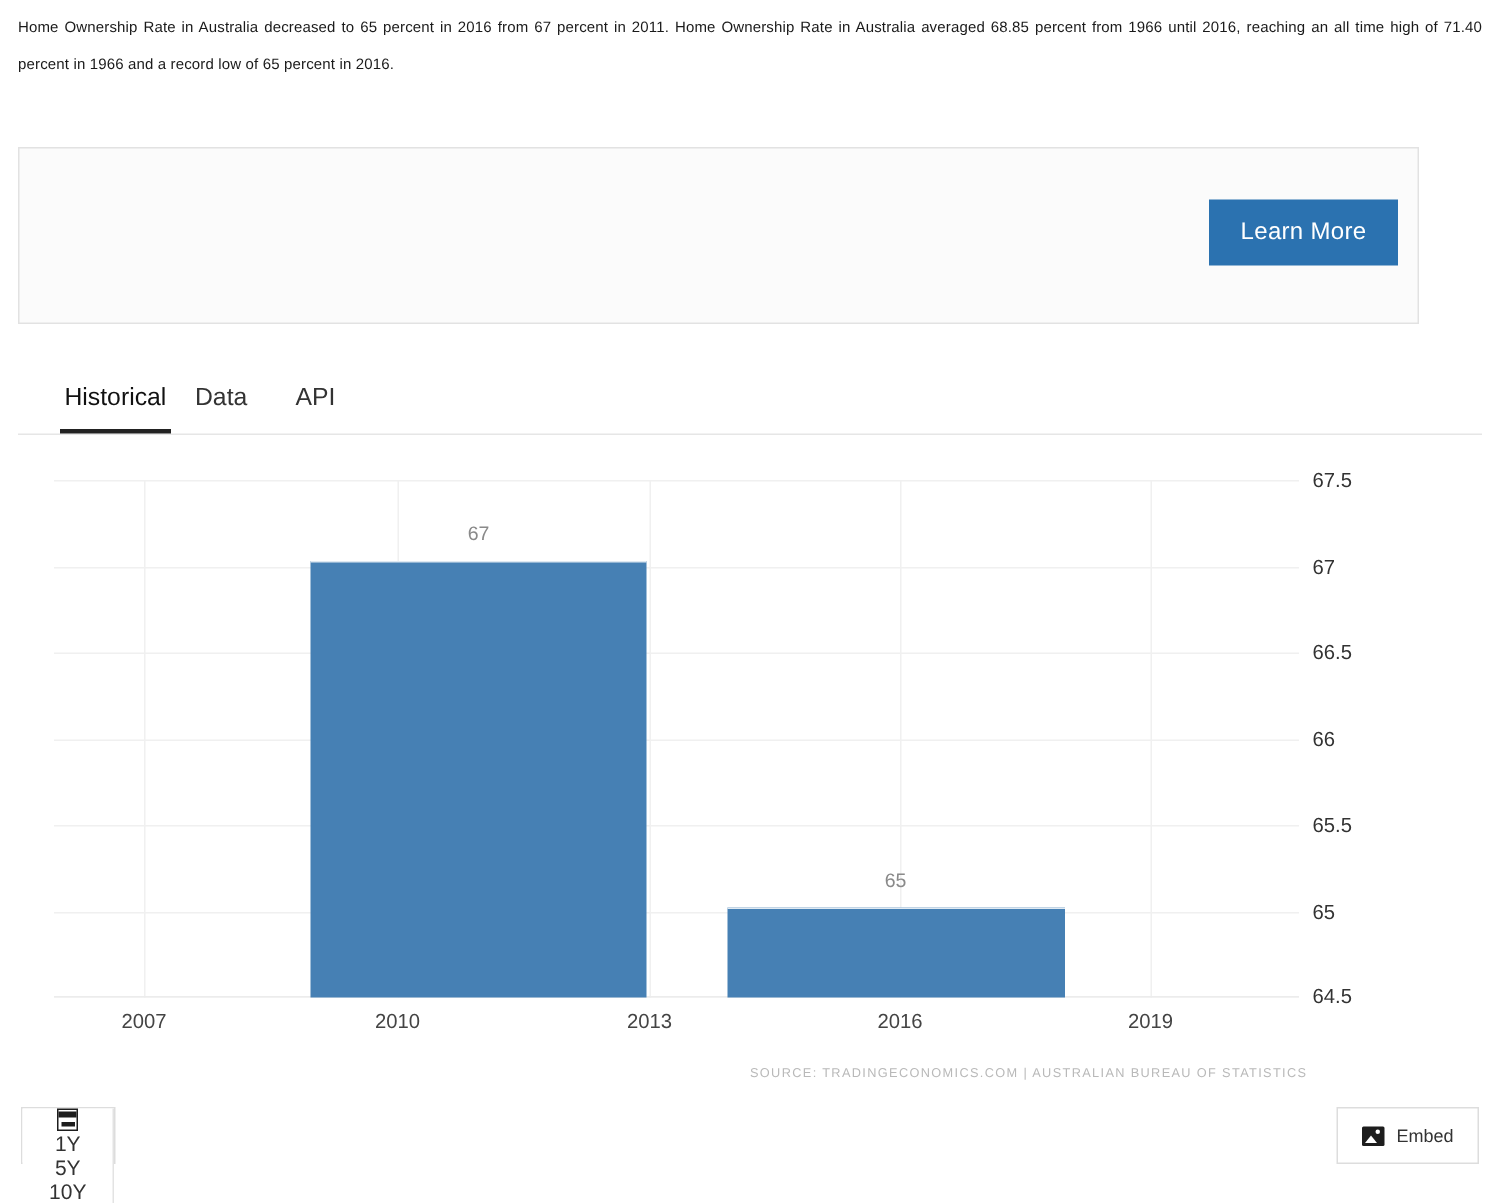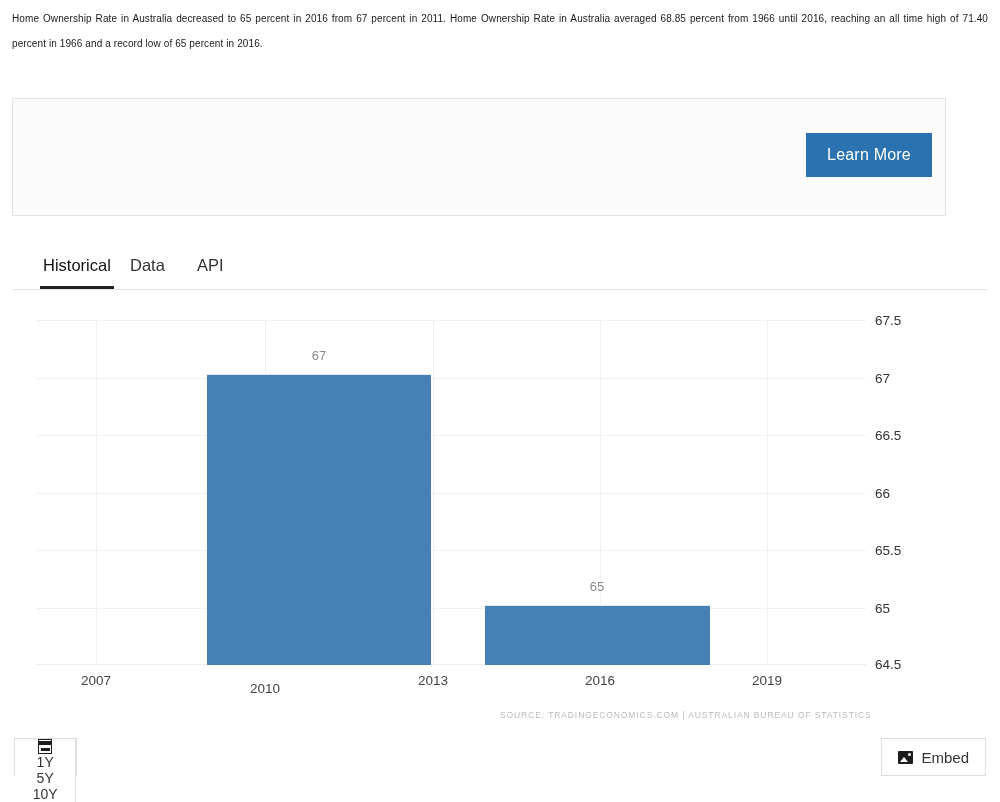--- a/index.html
+++ b/index.html
@@ -238,21 +238,21 @@
   .embed-btn {
     position: absolute;
     right: 14px;
     top: 738px;
     height: 38px;
     display: flex;
     align-items: center;
     padding: 0 16px;
     border: 1px solid #dddddd;
     background: #ffffff;
-    font-size: 15px;
+    font-size: 12px;
     color: #333333;
     cursor: pointer;
     box-sizing: border-box;
     font-family: "Liberation Sans", sans-serif;
   }
   .embed-icon {
     width: 15px; height: 13px;
     background: #1d1d1d;
     margin-right: 8px;
     position: relative;
@@ -318,21 +318,21 @@
 
   <div class="ylab" style="top:28px;">67.5</div>
   <div class="ylab" style="top:85.5px;">67</div>
   <div class="ylab" style="top:143px;">66.5</div>
   <div class="ylab" style="top:200.5px;">66</div>
   <div class="ylab" style="top:258px;">65.5</div>
   <div class="ylab" style="top:315.5px;">65</div>
   <div class="ylab" style="top:372px;">64.5</div>
 
   <div class="xlab" style="left:96px;">2007</div>
-  <div class="xlab" style="left:265px;margin-top:8px;">2010</div>
+  <div class="xlab" style="left:265px;">2010</div>
   <div class="xlab" style="left:433px;">2013</div>
   <div class="xlab" style="left:600px;">2016</div>
   <div class="xlab" style="left:767px;">2019</div>
 
   <div class="source">SOURCE: TRADINGECONOMICS.COM | AUSTRALIAN BUREAU OF STATISTICS</div>
 </div>
 
 <div class="toolbar">
   <div class="tb-btn icon-only">
     <span class="cal-icon"></span>

